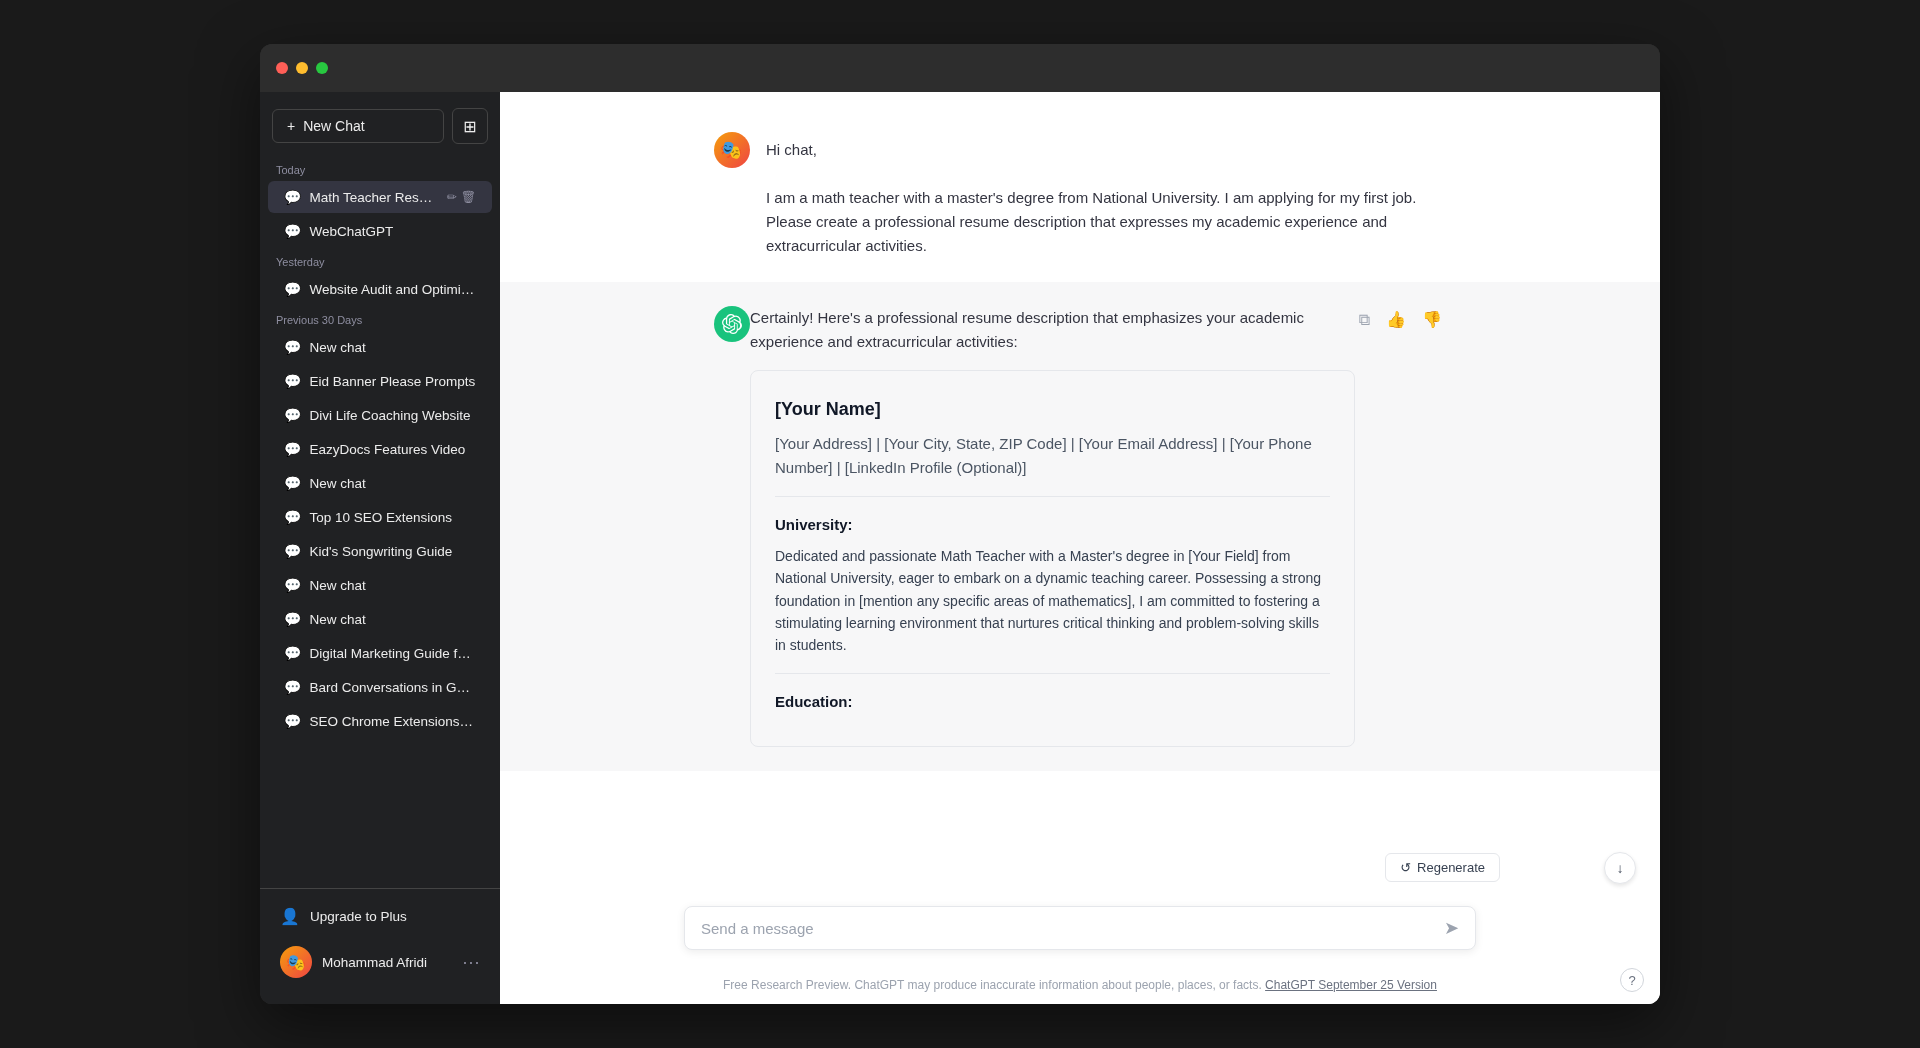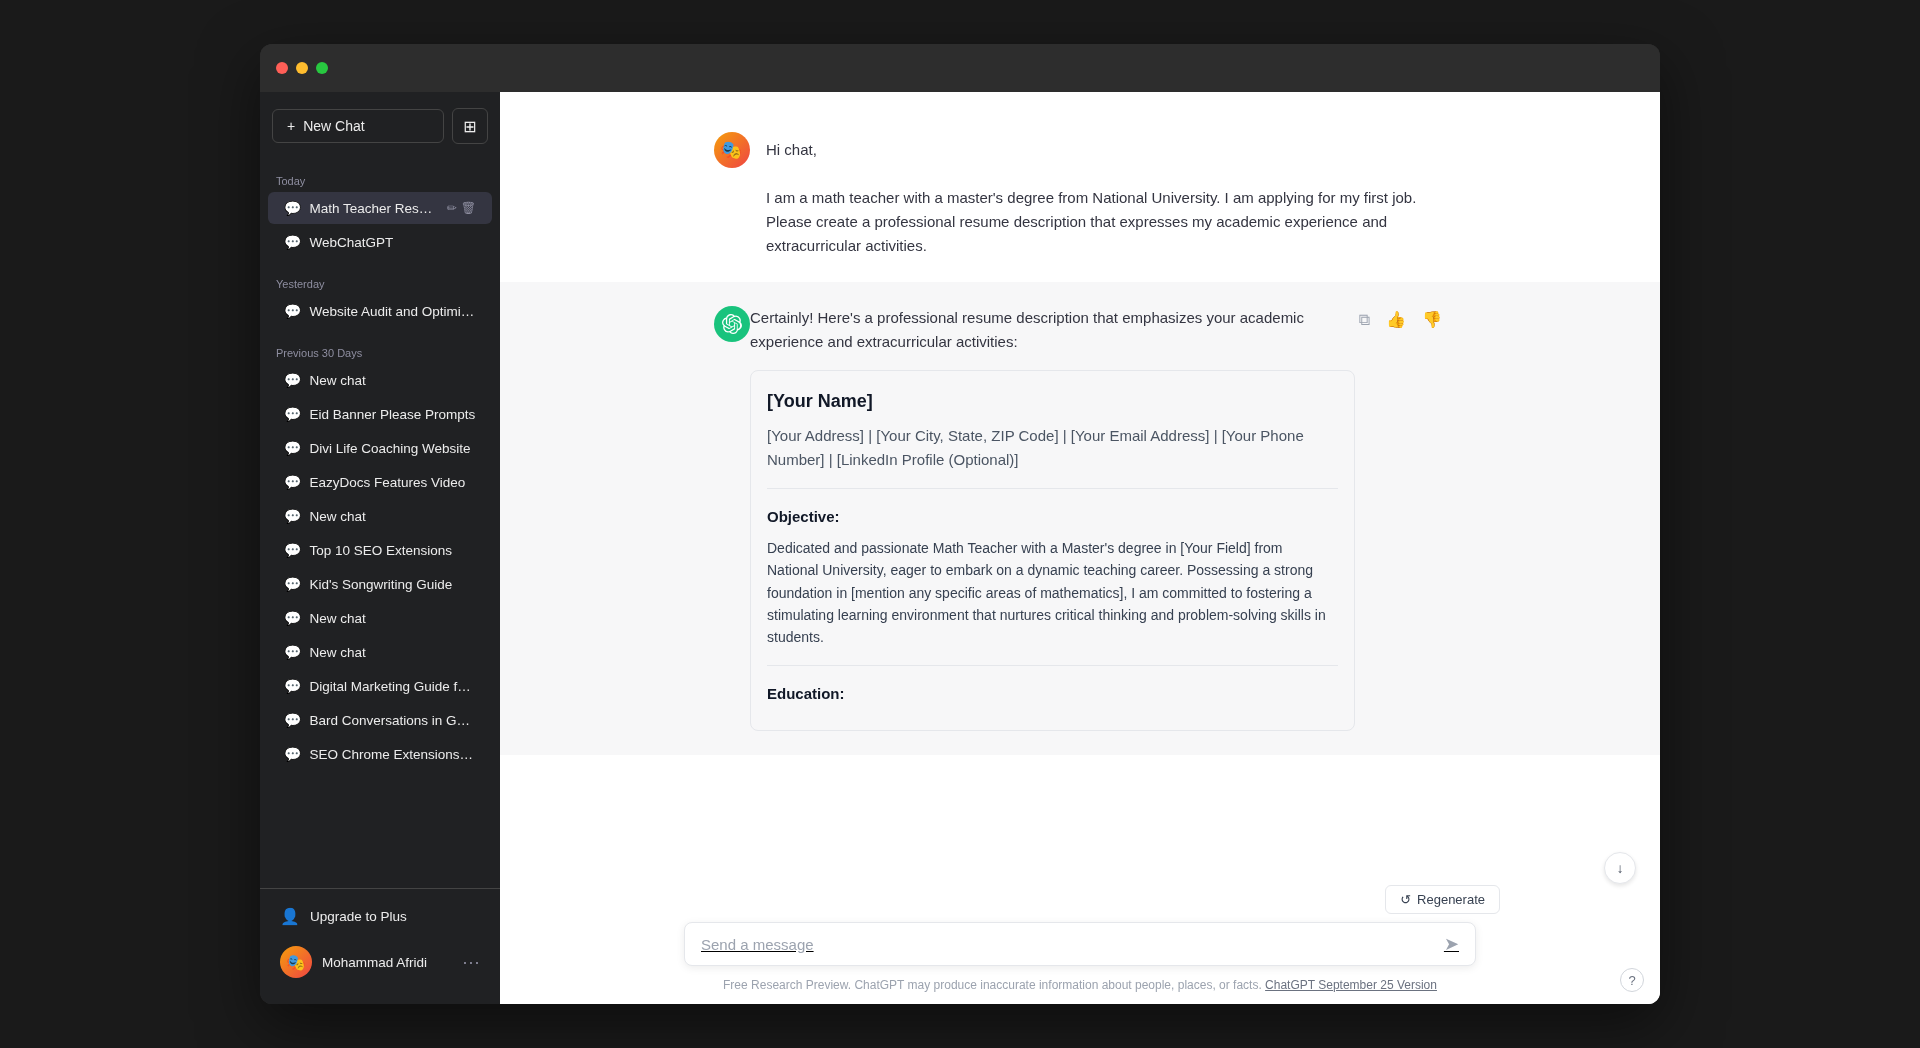--- a/index.html
+++ b/index.html
@@ -85,21 +85,20 @@
       display: flex;
       align-items: center;
       justify-content: center;
       font-size: 16px;
     }
     .sidebar-section-label {
       font-size: 11px;
       color: #8e8ea0;
       padding: 8px 16px 4px;
       font-weight: 500;
-      margin-top: 11px;
     }
     .sidebar-item {
       display: flex;
       align-items: center;
       gap: 8px;
       padding: 8px 16px;
       color: #ececec;
       cursor: pointer;
       font-size: 13.5px;
       border-radius: 6px;
@@ -245,21 +244,21 @@
       border: none;
       cursor: pointer;
       color: #9ca3af;
       font-size: 16px;
       padding: 4px;
       border-radius: 4px;
     }
     .resume-card {
       border: 1px solid #e5e7eb;
       border-radius: 8px;
-      padding: 16px;
+      padding: 24px;
       margin-top: 16px;
     }
     .resume-name {
       font-size: 18px;
       font-weight: 700;
       color: #111827;
       margin-bottom: 8px;
     }
     .resume-contact {
       font-size: 15px;
@@ -518,21 +517,21 @@
                 </div>
                 <div class="assistant-content">
                   <p>Certainly! Here's a professional resume description that emphasizes your academic experience and extracurricular activities:</p>
 
                   <div class="resume-card">
                     <div class="resume-name">[Your Name]</div>
                     <div class="resume-contact">[Your Address] | [Your City, State, ZIP Code] | [Your Email Address] | [Your Phone Number] | [LinkedIn Profile (Optional)]</div>
 
                     <hr class="resume-divider">
 
-                    <div class="resume-section-title">Objective:</div>
+                    <div class="resume-section-title">University:</div>
                     <div class="resume-section-content">Dedicated and passionate Math Teacher with a Master's degree in [Your Field] from National University, eager to embark on a dynamic teaching career. Possessing a strong foundation in [mention any specific areas of mathematics], I am committed to fostering a stimulating learning environment that nurtures critical thinking and problem-solving skills in students.</div>
 
                     <hr class="resume-divider">
 
                     <div class="resume-section-title">Education:</div>
                   </div>
                 </div>
                 <div class="assistant-actions">
                   <button class="action-btn" title="Copy">
                     <span>⧉</span>
@@ -550,21 +549,21 @@
 
         </div>
 
         <div style="background:#fff; padding: 8px 0 0;">
           <div class="regenerate-area">
             <button class="regenerate-btn">
               <span>↺</span>
               <span>Regenerate</span>
             </button>
           </div>
-          <div style="max-width: 840px; margin: 0 auto; padding: 0 24px 8px; text-decoration: underline;">
+          <div style="max-width: 840px; margin: 16px auto; padding: 0 24px 8px;">
             <div class="chat-input-wrapper">
               <input class="chat-input" type="text" placeholder="Send a message" style="">
               <button class="send-btn">
                 <span>➤</span>
               </button>
             </div>
           </div>
           <div class="footer-text">
             <span>Free Research Preview. ChatGPT may produce inaccurate information about people, places, or facts.</span>
             <a href="#">ChatGPT September 25 Version</a>

